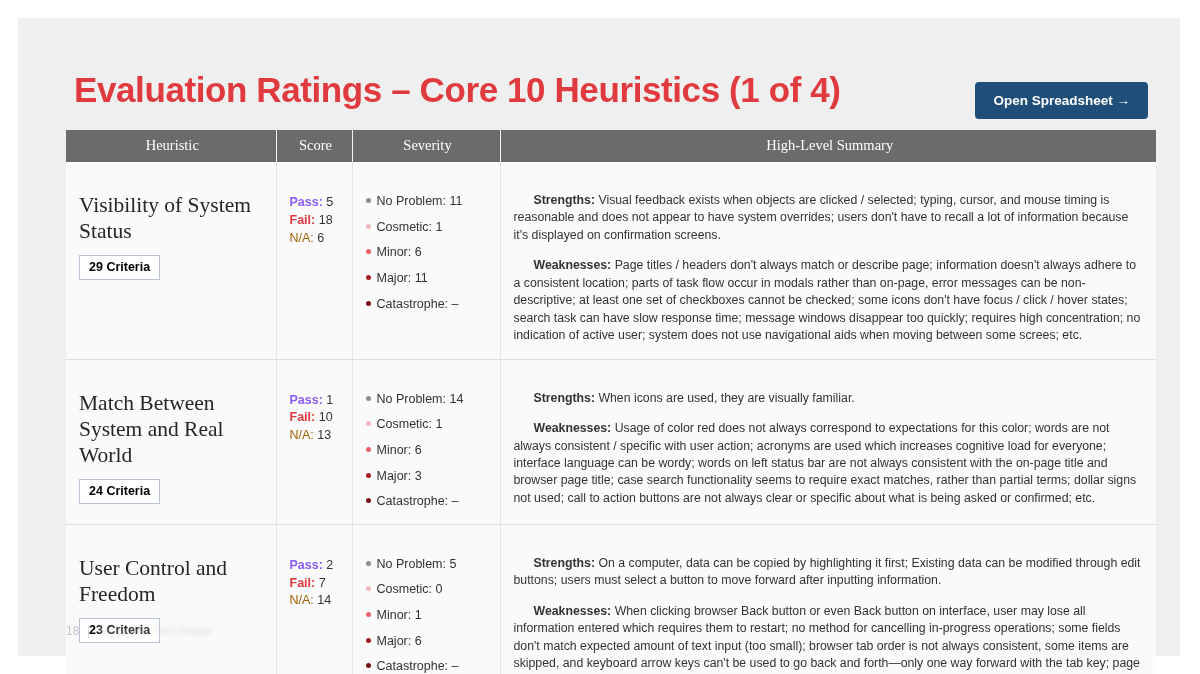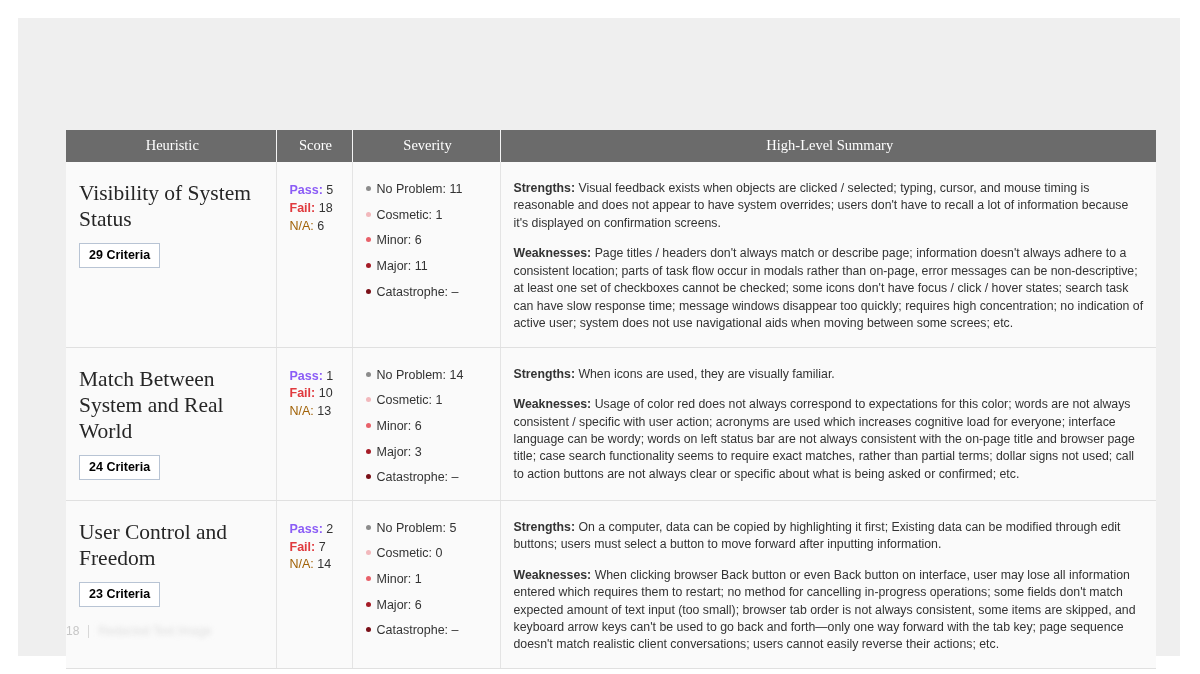--- a/index.html
+++ b/index.html
@@ -75,21 +75,21 @@
     border-right: 1px solid #f4f4f4;
     vertical-align: middle;
   }
   #ratings-table thead th:last-child { border-right: none; }
 
   #ratings-table tbody td {
     border-right: 1px solid #e4e4e4;
     border-bottom: 1px solid #e0e0e0;
     vertical-align: top;
     background: #fafafa;
-    padding: 16px 12px 14px 13px;
+    padding: 28px 12px 14px 13px;
   }
   #ratings-table tbody td:last-child { border-right: none; }
   #ratings-table tbody tr:last-child td { border-bottom: 1px solid #e0e0e0; }
 
   
   .heuristic-name {
     font-family: "Liberation Serif", serif;
     font-size: 21.5px;
     line-height: 1.22;
     color: #262626;
@@ -132,21 +132,21 @@
     border-radius: 50%;
     vertical-align: 2px;
     margin-right: 6px;
   }
   .sev-label { font-weight: normal; }
 
   
   .summary-block { font-size: 12.3px; line-height: 1.42; color: #333333; padding-top: 2px; }
   .summary-block p { margin: 0 0 13px 0; }
   .summary-block p:last-child { margin-bottom: 0; }
-  .summary-lead { font-weight: bold; }
+  .summary-lead { font-weight: bold; margin-left: 20px; }
 
   
   #slide-footer {
     position: absolute;
     left: 48px; bottom: 18px;
     display: flex;
     align-items: center;
     gap: 9px;
   }
   #footer-page-number {
@@ -164,20 +164,24 @@
     filter: blur(2.4px);
     font-family: "Liberation Sans", sans-serif;
     user-select: none;
   }
 </style>
 </head>
 <body>
 
 <div id="slide">
 
+  <div id="header-row">
+    <h1 id="page-title">Evaluation Ratings – Core 10 Heuristics (1 of 4)</h1>
+    <button id="open-spreadsheet-button">Open Spreadsheet →</button>
+  </div>
 
   <table id="ratings-table">
     <colgroup>
       <col class="c-heuristic">
         <col class="c-score">
         <col class="c-severity">
         <col class="c-summary">
     </colgroup>
     <thead>
       <tr>

